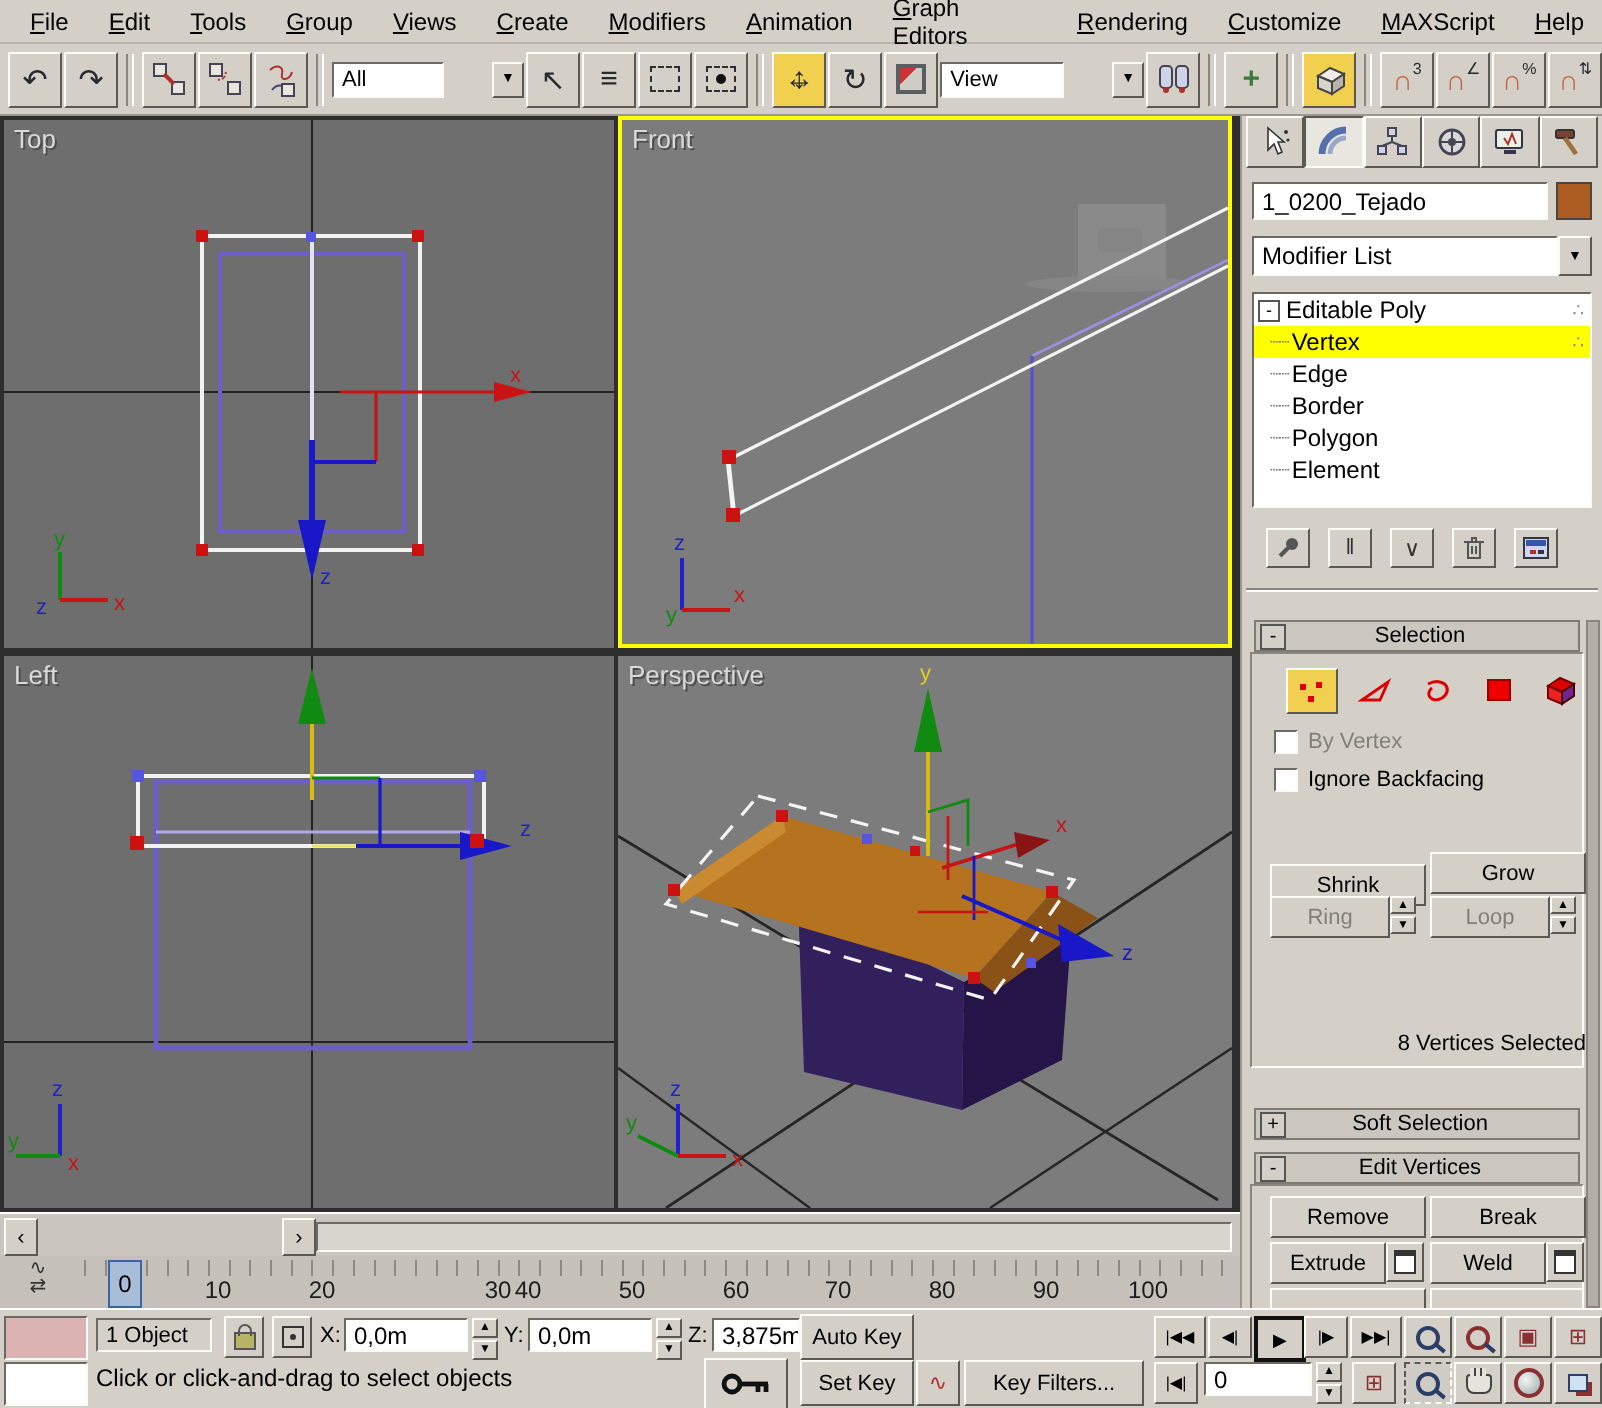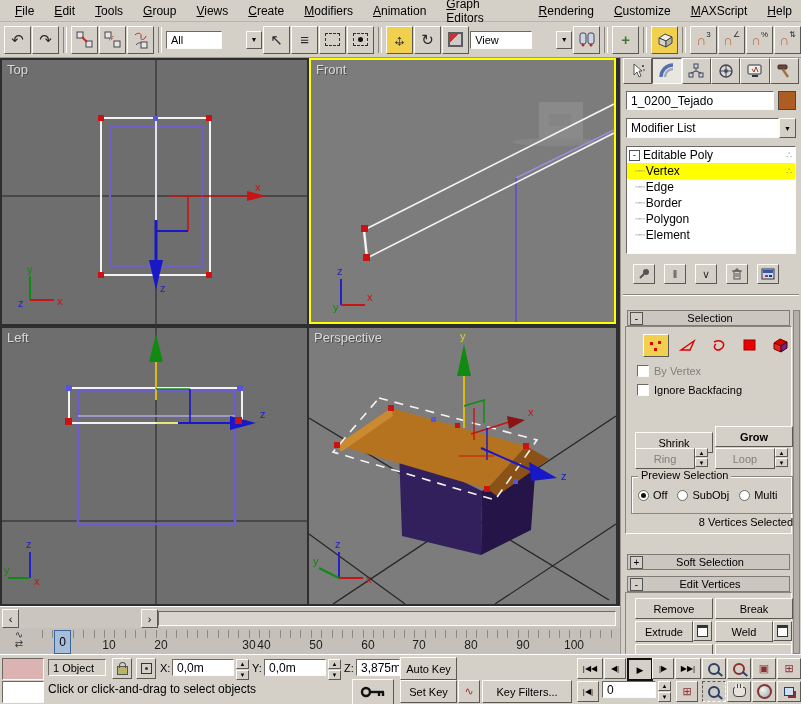--- a/index.html
+++ b/index.html
@@ -511,50 +511,33 @@
   <div class="cbrow dis" style="left:16px;top:307px;">
     <span class="cb"></span>
       <span>By Vertex</span>
   </div>
   <div class="cbrow" style="left:16px;top:326px;">
     <span class="cb"></span>
       <span>Ignore Backfacing</span>
   </div>
 
   <div class="btn abs" style="left:14px;top:374px;width:76px;height:19px;">Shrink</div>
-  <div class="btn abs" style="left:94px;top:368px;width:76px;height:19px;font-weight:bold;">Grow</div>
+  <div class="btn abs" style="left:94px;top:368px;width:76px;height:19px;">Grow</div>
 
   <div class="btn abs dis" style="left:14px;top:390px;width:58px;height:19px;">Ring</div>
   <div class="spin abs" style="left:74px;top:390px;height:19px;">
     <div class="btn">▲</div>
     <div class="btn">▼</div>
   </div>
   <div class="btn abs dis" style="left:94px;top:390px;width:58px;height:19px;">Loop</div>
   <div class="spin abs" style="left:154px;top:390px;height:19px;">
     <div class="btn">▲</div>
     <div class="btn">▼</div>
   </div>
 
-  <div class="gbox" style="left:10px;top:418px;width:160px;height:36px;">
-    <span class="glegend">Preview Selection</span>
-    <div style="position:absolute;left:6px;top:12px;display:flex;align-items:center;gap:10px;">
-      <span style="display:inline-flex;align-items:center;">
-        <span class="radio on"></span>
-          <span>Off</span>
-      </span>
-      <span style="display:inline-flex;align-items:center;">
-        <span class="radio"></span>
-          <span>SubObj</span>
-      </span>
-      <span style="display:inline-flex;align-items:center;">
-        <span class="radio"></span>
-          <span>Multi</span>
-      </span>
-    </div>
-  </div>
 
   <div class="abs" style="left:0;top:458px;width:172px;text-align:right;font-size:11px;">8 Vertices Selected</div>
 
   <div class="roll-h" style="top:496px;">
     <span class="pm">+</span>
     <span class="rtitle">Soft Selection</span>
   </div>
 
   <div class="roll-h" style="top:518px;">
     <span class="pm">-</span>

